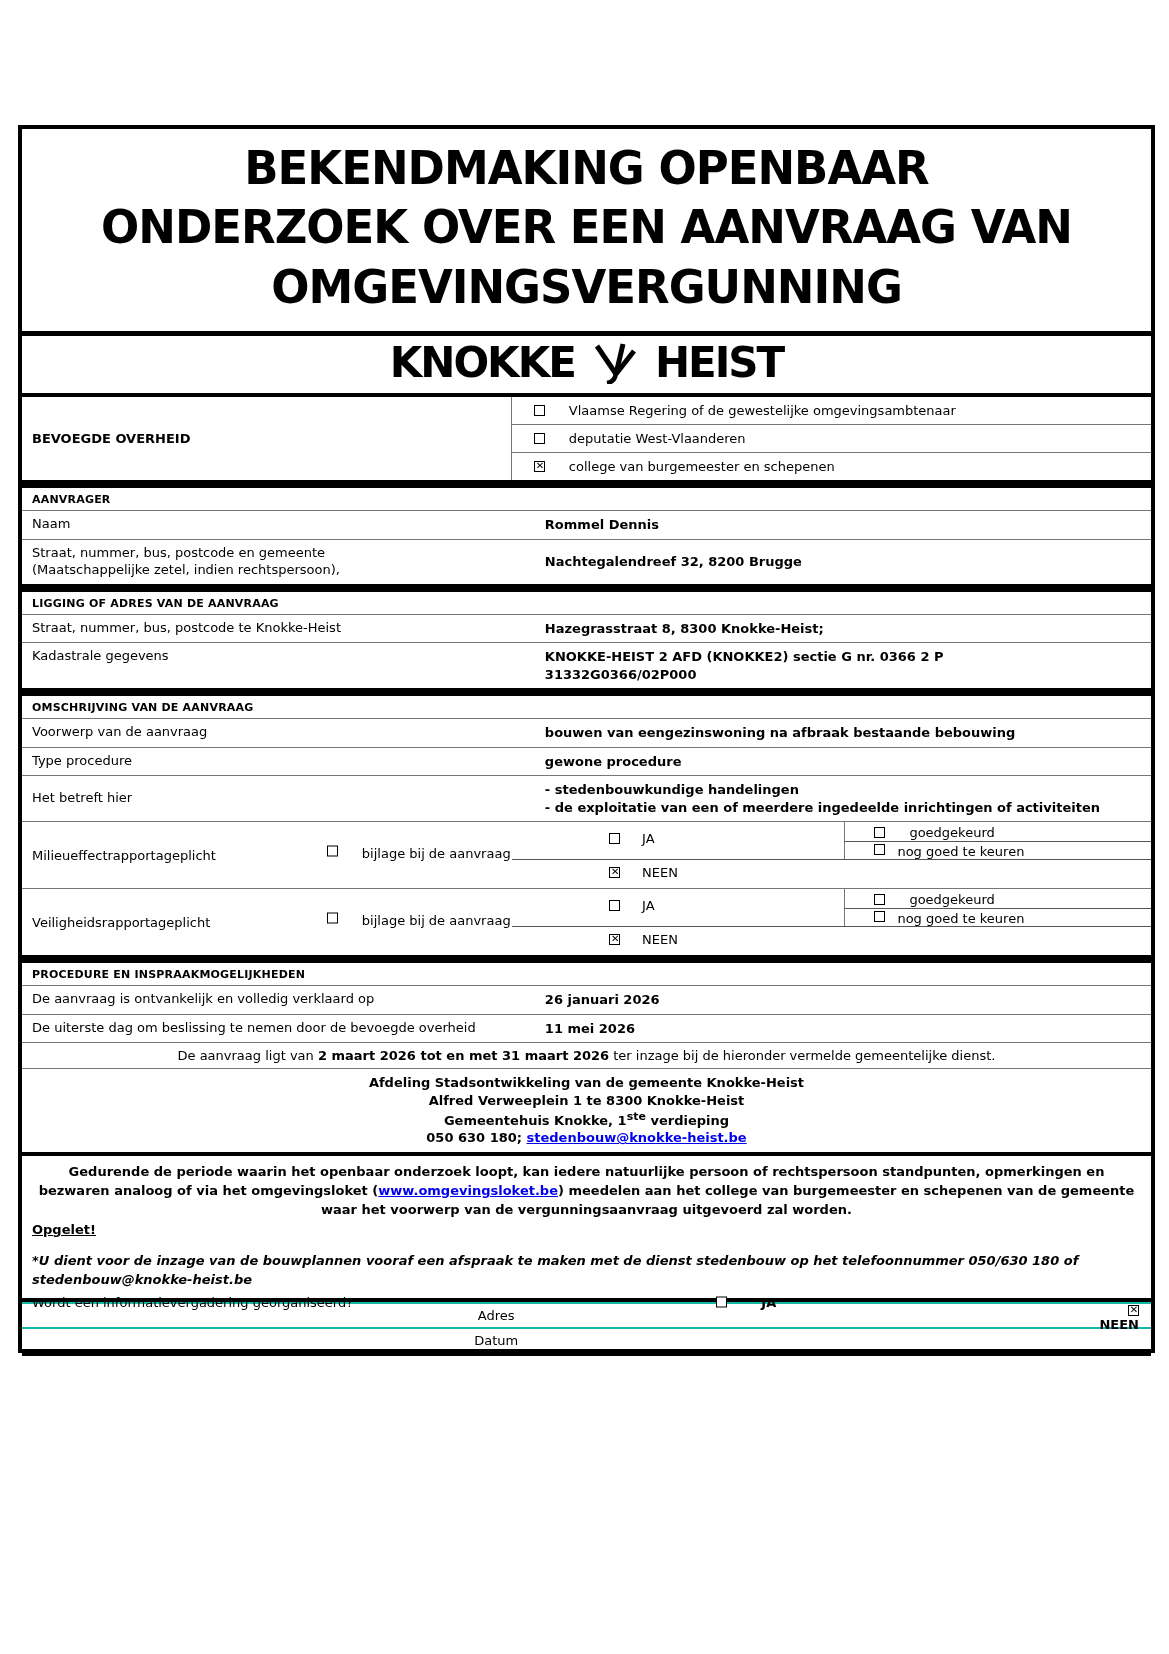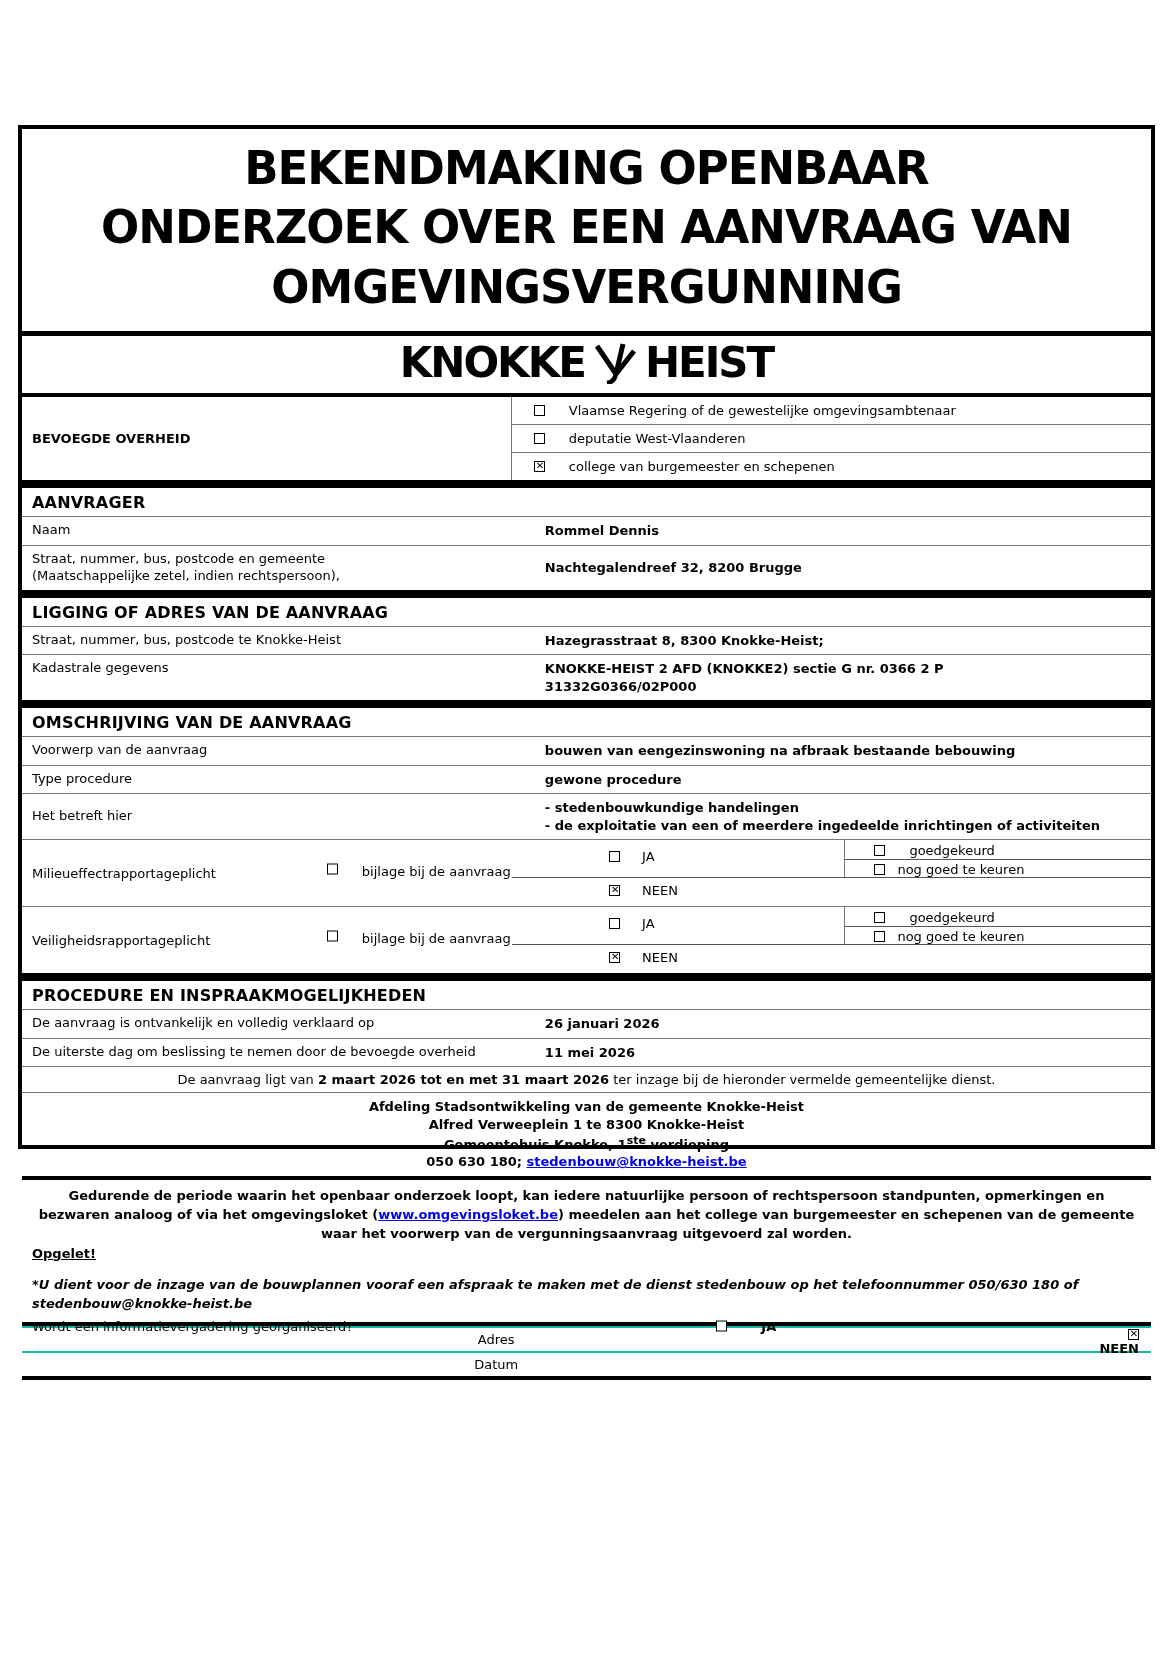--- a/index.html
+++ b/index.html
@@ -3,42 +3,42 @@
 <meta charset="utf-8">
 <style>
   * { margin:0; padding:0; box-sizing:border-box; }
   html,body { background:#ffffff; }
   body {
     width:1169px; height:1654px;
     font-family:"DejaVu Sans","Liberation Sans",sans-serif;
     color:#000; position:relative;
   }
   .doc {
-    position:absolute; left:18px; top:125px; width:1137px; height:1024px;
+    position:absolute; left:18px; top:125px; width:1137px; height:1228px;
     border:4px solid #000; background:#fff;
     display:flex; flex-direction:column;
   }
   
   .title-block {
     border-bottom:5px solid #000; text-align:center;
     padding:10px 6px 14px 6px;
   }
   .title-line {
     font-size:45px; font-weight:800; letter-spacing:-1px; line-height:1.32;
     transform:scaleY(1.02);
   }
   .logo-block {
     border-bottom:4px solid #000; text-align:center; padding:2px 0 6px 0;
   }
-  .logo-inner { display:inline-flex; align-items:center; gap:7px; }
+  .logo-inner { display:inline-flex; align-items:center; gap:17px; }
   .logo-text { font-size:42px; font-weight:800; letter-spacing:-2px; }
   .gull { width:44px; height:42px; margin:0 1px; }
   
   .sep { height:21px; border-top:4px solid #000; border-bottom:4px solid #000; background:#fff; }
-  .sec-h { font-weight:bold; font-size:16px; padding:5px 10px 4px 10px; letter-spacing:0.2px; }
+  .sec-h { font-weight:bold; font-size:11px; padding:5px 10px 4px 10px; letter-spacing:0.2px; }
   .row { display:flex; border-top:1px solid #777; font-size:13px;gap:32px; }
   .row .lbl { width:43.3%; padding:5px 10px 5px 10px; white-space:pre-line; line-height:1.3; }
   .row .val { flex:1; padding:5px 4px 5px 2px; font-weight:bold; white-space:pre-line; line-height:1.35; }
   
   .bevoegde { display:flex; font-size:13px; }
   .bevoegde .lbl { width:43.3%; display:flex; align-items:center; padding:0 10px; font-weight:bold; }
   .bevoegde .opts { flex:1; border-left:1px solid #777; display:flex; flex-direction:column; }
   .opt { display:flex; align-items:center; padding:6px 0; }
   .opt + .opt { border-top:1px solid #777; }
   .opt .cb { margin-left:22px; }
@@ -55,21 +55,21 @@
   .rap .rap-lbl { position:absolute; left:10px; top:50%; transform:translateY(-50%); }
   .rap .bijlage { position:absolute; left:27%; top:47%; transform:translateY(-50%); display:flex; align-items:flex-start;gap:8px; }
   .rap .bijlage .b-lbl { margin-left:16px; }
   .rap .midline { position:absolute; left:43.4%; right:0; top:55%; border-top:1px solid #555; }
   .rap .ja { position:absolute; left:52%; top:9px; display:flex; align-items:center; }
   .rap .neen { position:absolute; left:52%; bottom:8px; display:flex; align-items:center; }
   .rap .ja .cb, .rap .neen .cb { margin-right:22px; }
   .rap .vdiv { position:absolute; left:72.8%; top:0; height:55%; border-left:1px solid #777; }
   .rap .gk { position:absolute; left:75.5%; top:3px; display:flex; align-items:center; }
   .rap .gkline { position:absolute; left:72.8%; right:0; top:29%; border-top:1px solid #555; }
-  .rap .ng { position:absolute; left:75.5%; top:33%; display:flex; align-items:center; }
+  .rap .ng { position:absolute; left:75.5%; top:33%; display:flex; }
   .rap .gk .cb { margin-right:24px; } .rap .ng .cb { margin-right:12px; }
   
   .center-row { border-top:1px solid #777; text-align:center; font-size:13px; padding:5px 8px; }
   .center-row b { font-weight:bold; }
   .dienst { border-top:1px solid #777; text-align:center; font-size:13px; font-weight:bold;
             padding:5px 8px; line-height:1.35; }
   .link { color:#0000EE; text-decoration:underline; font-weight:bold; cursor:pointer; }
   sup { font-size:11px; }
   
   .bezwaar { border-top:4px solid #000; border-bottom:4px solid #000;

